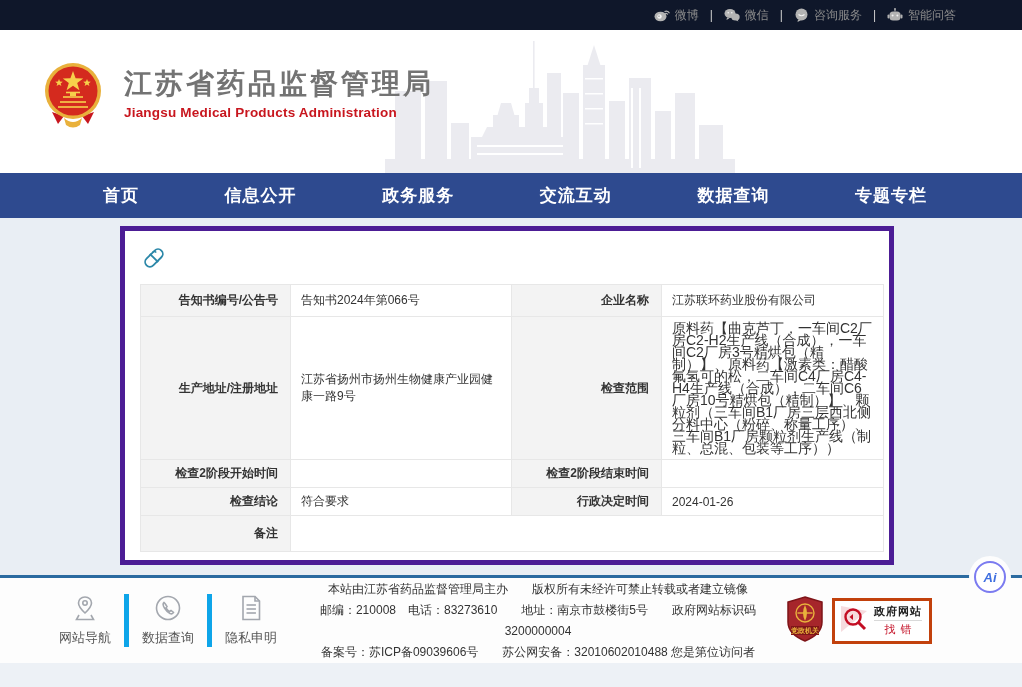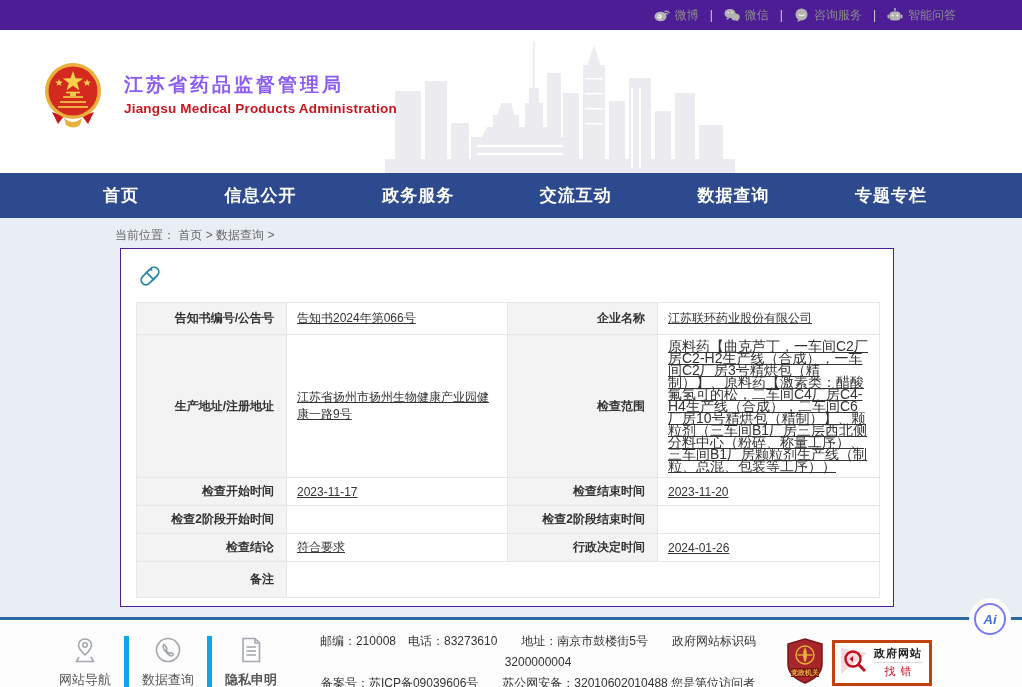--- a/index.html
+++ b/index.html
@@ -5,71 +5,71 @@
   * { box-sizing: border-box; }
   html,body { margin:0; padding:0; }
   body {
     width:1022px; height:687px; position:relative; overflow:hidden;
     font-family:"Liberation Sans","DejaVu Sans",sans-serif;
     background:#ffffff; color:#333;
   }
 
   
   .topbar {
-    height:30px; background:#4c1d95;
+    height:30px; background:#0f172a;
     display:flex; justify-content:flex-end; align-items:center;
     padding-right:55px; font-size:12px; color:#8c8c8c;
   }
   .topbar-link { display:flex; align-items:center; gap:5px; padding:0 11px; cursor:pointer; }
   .topbar-link svg { display:block; }
   .topbar-sep { color:#cfcfcf; }
 
   
   .header { height:143px; position:relative; background:#fff; overflow:hidden; }
   .skyline { position:absolute; left:385px; bottom:0; width:350px; height:140px; }
   .brand { position:absolute; left:44px; top:32px; display:flex; align-items:center; }
   .emblem { width:58px; height:66px; margin-right:22px; }
-  .brand-title { color:#8b5cf6; font-size:19px; font-weight:bold; letter-spacing:3px; line-height:1; }
+  .brand-title { color:#737373; font-size:28px; font-weight:bold; letter-spacing:3px; line-height:1; }
   .brand-sub { color:#c8161e; font-size:13.5px; font-weight:bold; margin-top:7px; letter-spacing:0.2px; }
 
   
   .nav {
     height:45px; background:#2e4a8f; display:flex; align-items:center;
     justify-content:space-between; padding:0 95px 0 103px;
   }
   .nav-item { color:#fff; font-size:17px; font-weight:600; cursor:pointer; letter-spacing:1px; }
 
   
   .content { background:#e9eef4; padding:8px 0 10px 0; min-height:352px; }
   .breadcrumb { margin-left:115px; font-size:12px; color:#666; height:22px; line-height:18px; }
   .breadcrumb .bc-link { cursor:pointer; }
   .panel {
     margin-left:120px; width:774px; background:#fff;
-    border:1px solid #4c1d95; padding:13px 15px 8px 15px;
+    border:5px solid #4c1d95; padding:13px 15px 8px 15px;
   }
   .pill-icon { margin:2px 0 10px 2px; }
 
   table.detail { width:100%; border-collapse:collapse; font-size:12px; color:#333; table-layout:fixed; }
   table.detail td { border:1px solid #e7e7e7; vertical-align:middle; }
   td.lbl { background:#f3f3f3; text-align:right; padding:4px 12px; font-weight:bold; color:#333; }
-  td.val { background:#fff; text-align:left; padding:4px 10px;text-decoration:underline; }
+  td.val { background:#fff; text-align:left; padding:4px 10px; }
   td.val-long { font-size:14px; line-height:12px; padding:5px 10px; vertical-align:middle; }
 
   
   .footer {
     border-top:3px solid #2a6aa0; background:#fdfdfd; height:88px;
     position:relative; display:flex; align-items:center; padding:0 20px 0 46px;
   }
   .footer-links { display:flex; align-items:stretch; }
   .footer-link {
     display:flex; flex-direction:column; align-items:center; justify-content:center;
     gap:7px; padding:0 13px; color:#555; font-size:13px; cursor:pointer;
     border-right:5px solid #0ea5e9;
   }
-  .footer-link:last-child { border-right:none;font-weight:bold; }
+  .footer-link:last-child { border-right:none; }
   .footer-link svg { display:block; }
   .footer-center { flex:1; text-align:center; font-size:12px; color:#333; line-height:21px; padding:0 6px; }
   .footer-badges { display:flex; align-items:center; gap:8px; margin-right:70px; }
   .find-badge {
     display:flex; align-items:center; background:#fff; border:3px solid #c2410c;
     padding:3px 7px 3px 4px; gap:5px; cursor:pointer;
   }
   .find-badge-texts { display:flex; flex-direction:column; align-items:center; }
   .find-top { font-size:11px; font-weight:bold; color:#222; letter-spacing:1px; }
   .find-divider { width:100%; height:1px; background:#d9d9d9; margin:1px 0; }
@@ -204,27 +204,20 @@
 <div class="nav">
   <div class="nav-item">首页</div>
   <div class="nav-item">信息公开</div>
   <div class="nav-item">政务服务</div>
   <div class="nav-item">交流互动</div>
   <div class="nav-item">数据查询</div>
   <div class="nav-item">专题专栏</div>
 </div>
 
 <div class="content">
-  <div class="breadcrumb">
-    <span>当前位置：</span>
-    <span class="bc-link">首页</span>
-    <span>&gt;</span>
-    <span class="bc-link">数据查询</span>
-    <span>&gt;</span>
-  </div>
 
   <div class="panel">
     <div class="pill-icon">
       <svg width="24" height="24" viewBox="0 0 24 24" fill="none" stroke="#2b87a8" stroke-width="1.8">
         <rect x="7.2" y="1.5" width="9.5" height="21" rx="4.75" transform="rotate(45 12 12)"></rect>
         <line x1="8.2" y1="8.2" x2="15.8" y2="15.8" transform="rotate(0 12 12)" stroke-width="0"></line>
         <line x1="7.8" y1="16.2" x2="16.2" y2="7.8" transform="rotate(90 12 12)"></line>
         <path d="M10.5 6.2 q2 -1.4 3.8 0.3" stroke-width="1.4"></path>
       </svg>
     </div>
@@ -243,26 +236,20 @@
         <td class="lbl">企业名称</td>
         <td class="val">江苏联环药业股份有限公司</td>
       </tr>
       <tr style="height:110px">
         <td class="lbl">生产地址/注册地址</td>
         <td class="val">江苏省扬州市扬州生物健康产业园健康一路9号</td>
         <td class="lbl">检查范围</td>
         <td class="val val-long">原料药【曲克芦丁，一车间C2厂房C2-H2生产线（合成），一车间C2厂房3号精烘包（精制）】、原料药【激素类：醋酸氟氢可的松，二车间C4厂房C4-H4生产线（合成），二车间C6厂房10号精烘包（精制）】、颗粒剂（三车间B1厂房三层西北侧分料中心（粉碎、称量工序）、三车间B1厂房颗粒剂生产线（制粒、总混、包装等工序））</td>
       </tr>
       <tr style="height:28px">
-        <td class="lbl">检查开始时间</td>
-        <td class="val">2023-11-17</td>
-        <td class="lbl">检查结束时间</td>
-        <td class="val">2023-11-20</td>
-      </tr>
-      <tr style="height:28px">
         <td class="lbl">检查2阶段开始时间</td>
         <td class="val"></td>
         <td class="lbl">检查2阶段结束时间</td>
         <td class="val"></td>
       </tr>
       <tr style="height:28px">
         <td class="lbl">检查结论</td>
         <td class="val">符合要求</td>
         <td class="lbl">行政决定时间</td>
         <td class="val">2024-01-26</td>
@@ -307,20 +294,21 @@
           <line x1="7.5" y1="11" x2="17" y2="11"></line>
           <line x1="7.5" y1="15" x2="17" y2="15"></line>
           <line x1="7.5" y1="19" x2="17" y2="19"></line>
         </svg>
       </span>
       <span>隐私申明</span>
     </div>
   </div>
 
   <div class="footer-center">
+    <div>本站由江苏省药品监督管理局主办　　版权所有未经许可禁止转载或者建立镜像</div>
     <div>邮编：210008　电话：83273610　　地址：南京市鼓楼街5号　　政府网站标识码3200000004</div>
     <div>备案号：苏ICP备09039606号　　苏公网安备：32010602010488 您是第位访问者</div>
   </div>
 
   <div class="footer-badges">
     <div>
       <svg width="38" height="46" viewBox="0 0 38 46">
         <path d="M19 1 L36 6 L36 26 Q36 38 19 45 Q2 38 2 26 L2 6 Z" fill="#a6262b" stroke="#7e1418" stroke-width="1.5"></path>
         <circle cx="19" cy="17" r="9" fill="none" stroke="#e9b13c" stroke-width="1.4"></circle>
         <path d="M19 9 Q15 17 19 25 Q23 17 19 9" fill="#e9b13c"></path>

